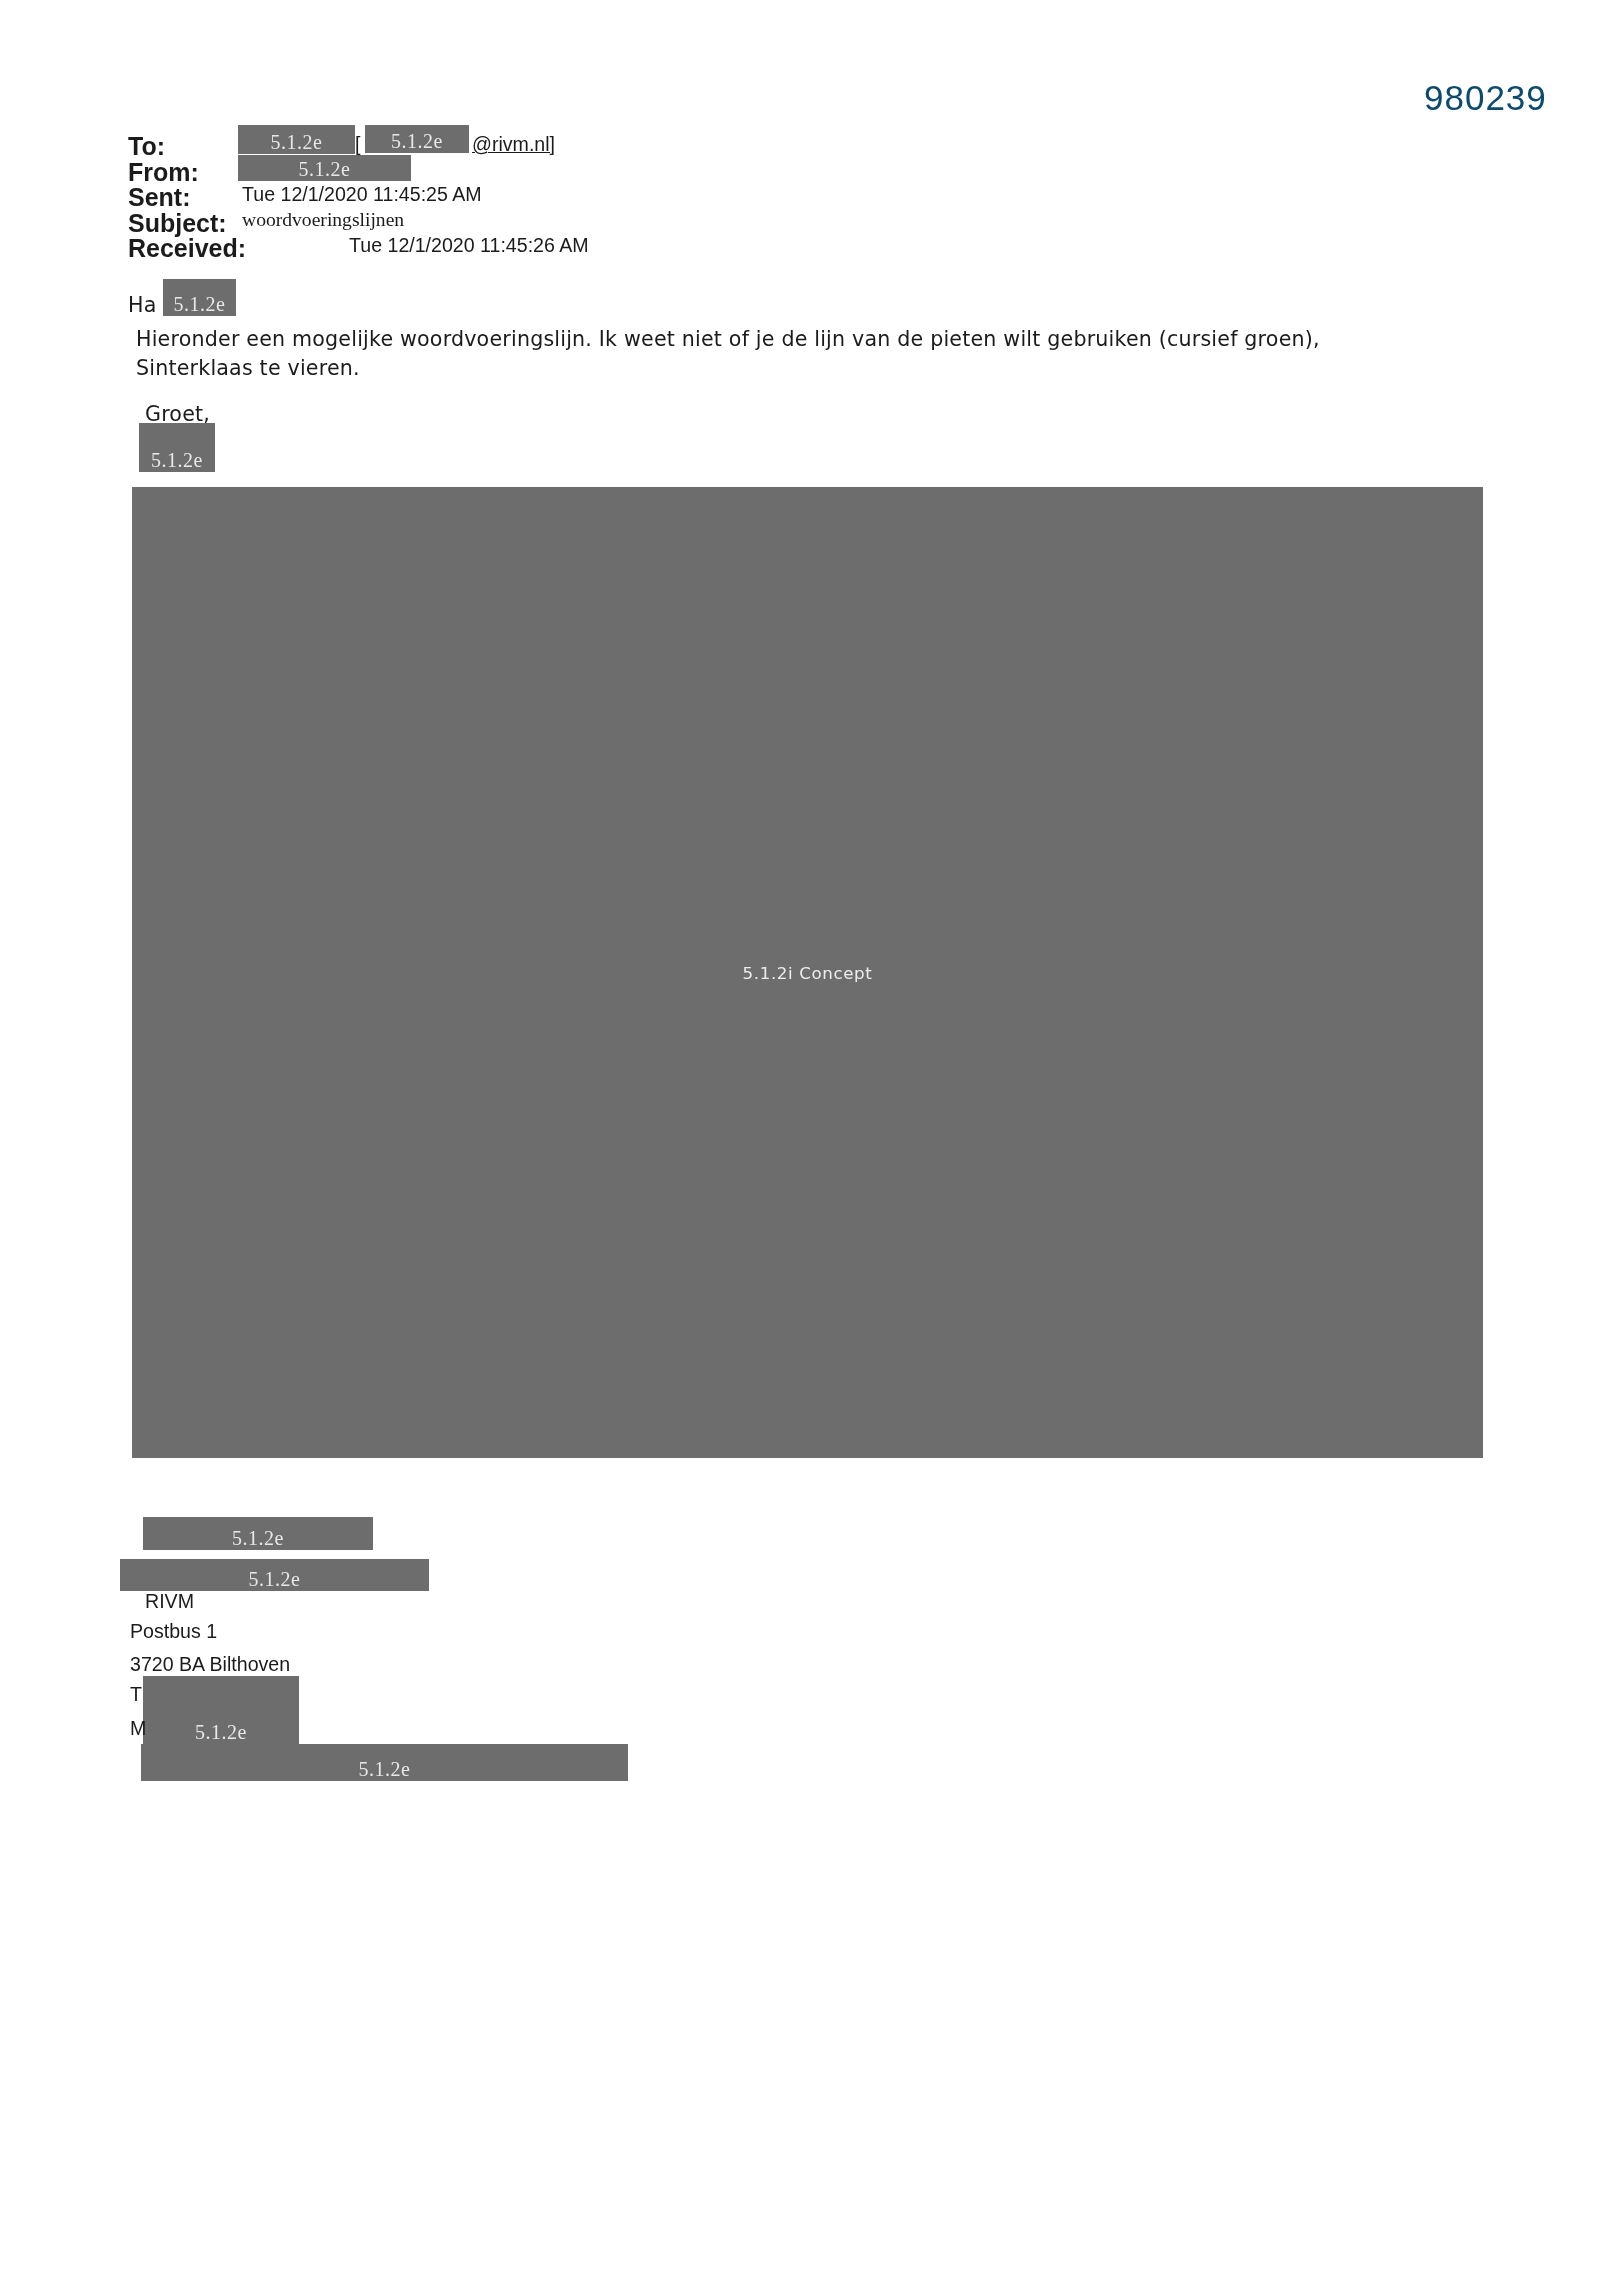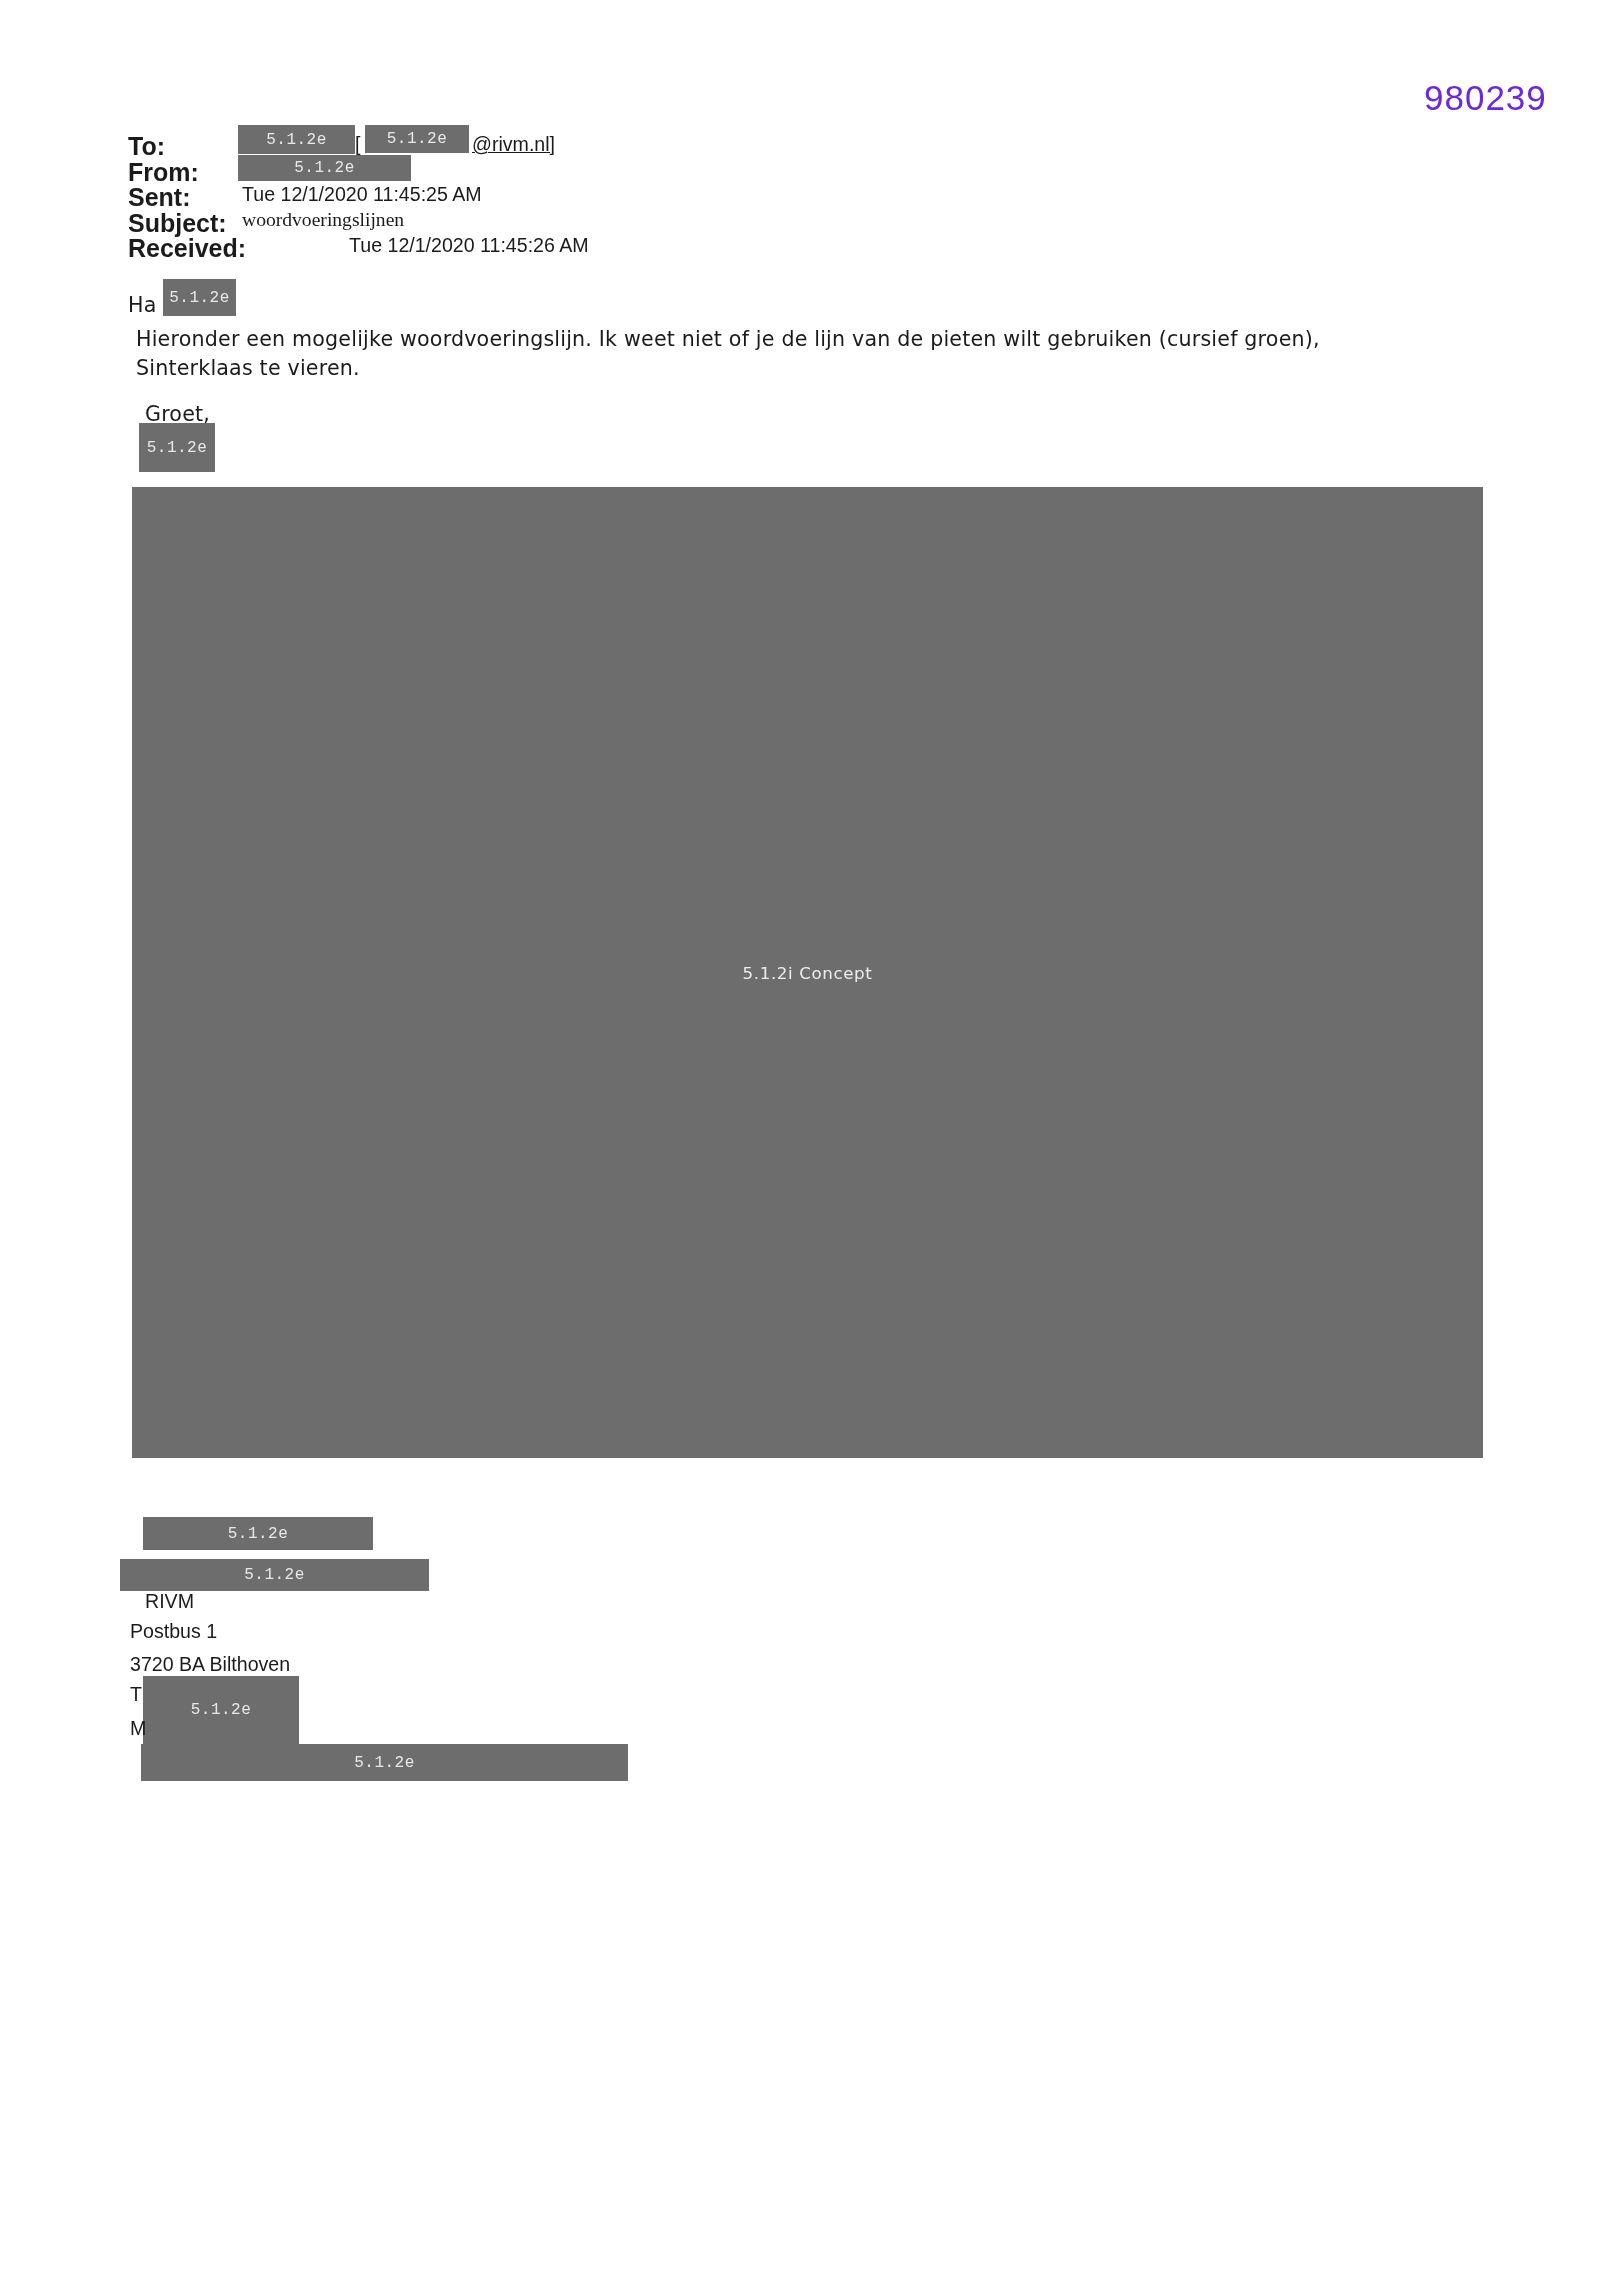--- a/index.html
+++ b/index.html
@@ -9,35 +9,35 @@
     height: 2292px;
     background: #ffffff;
     overflow: hidden;
     font-family: "Liberation Sans", sans-serif;
     color: #1b1b1b;
   }
   .abs { position: absolute; white-space: nowrap; }
 
   .doc-number {
     left: 1424px; top: 78px;
-    font-size: 35px; letter-spacing: 1px; color: #6d28d9;
+    font-size: 35px; letter-spacing: 1px; color: #0c4a6e;
   }
 
   
   .hdr-label { font-weight: bold; font-size: 25px; }
   .hdr-value { font-size: 19.6px; }
 
   
   .redact {
     position: absolute;
     background: #6d6d6d;
     color: #e8e8e8;
-    display: flex; align-items: center; justify-content: center;
-    font-family: Liberation Mono, monospace;
-    font-size: 16px;
+    display: flex; align-items: flex-end; justify-content: center;
+    font-family: Liberation Serif, serif;
+    font-size: 20px;
     letter-spacing: 0.5px;
   }
 
   
   .body-text { font-family: "DejaVu Sans", sans-serif; font-size: 20.6px; letter-spacing: 0.2px; }
   .para { position: absolute; left: 136px; top: 325px; }
   .para .line { line-height: 29px; white-space: nowrap; }
 
   .big-block {
     position: absolute;

